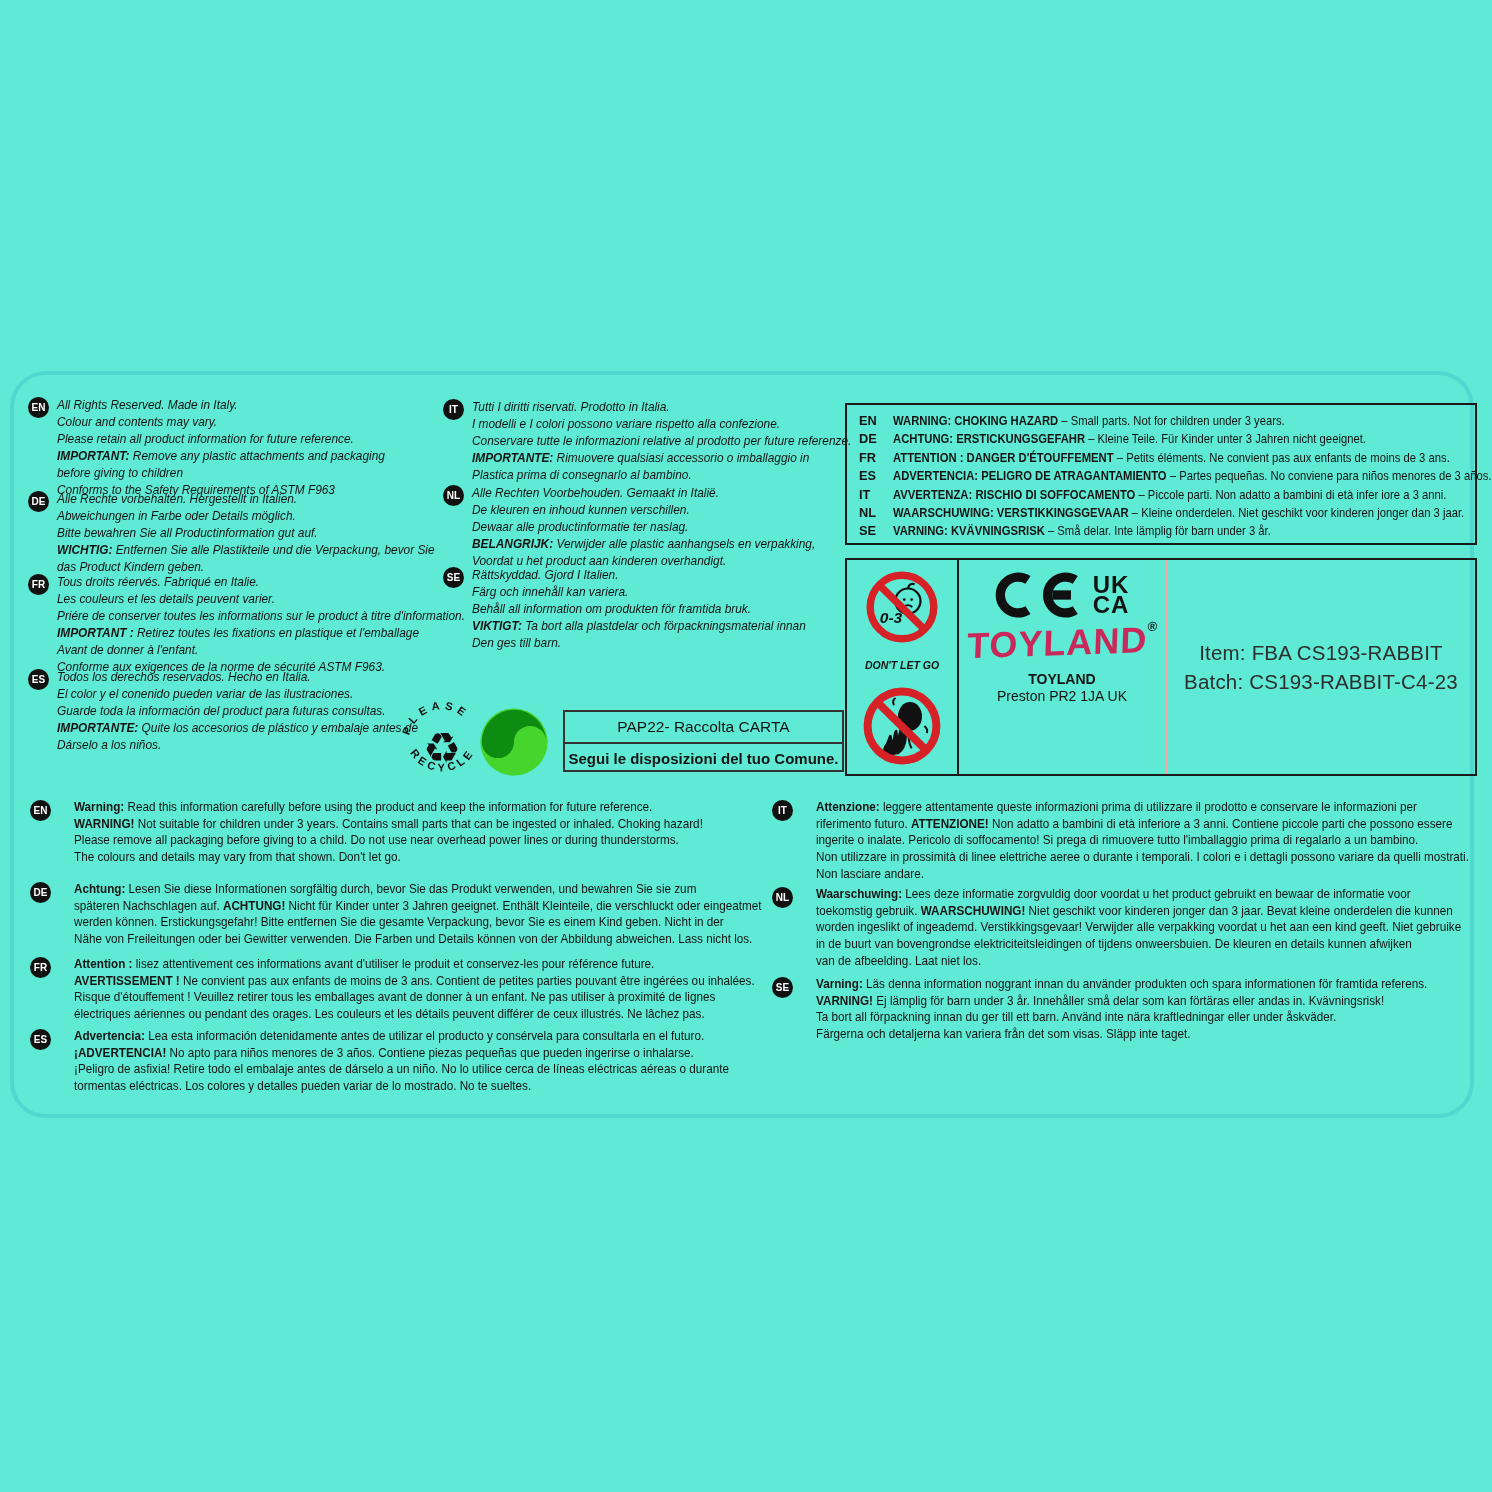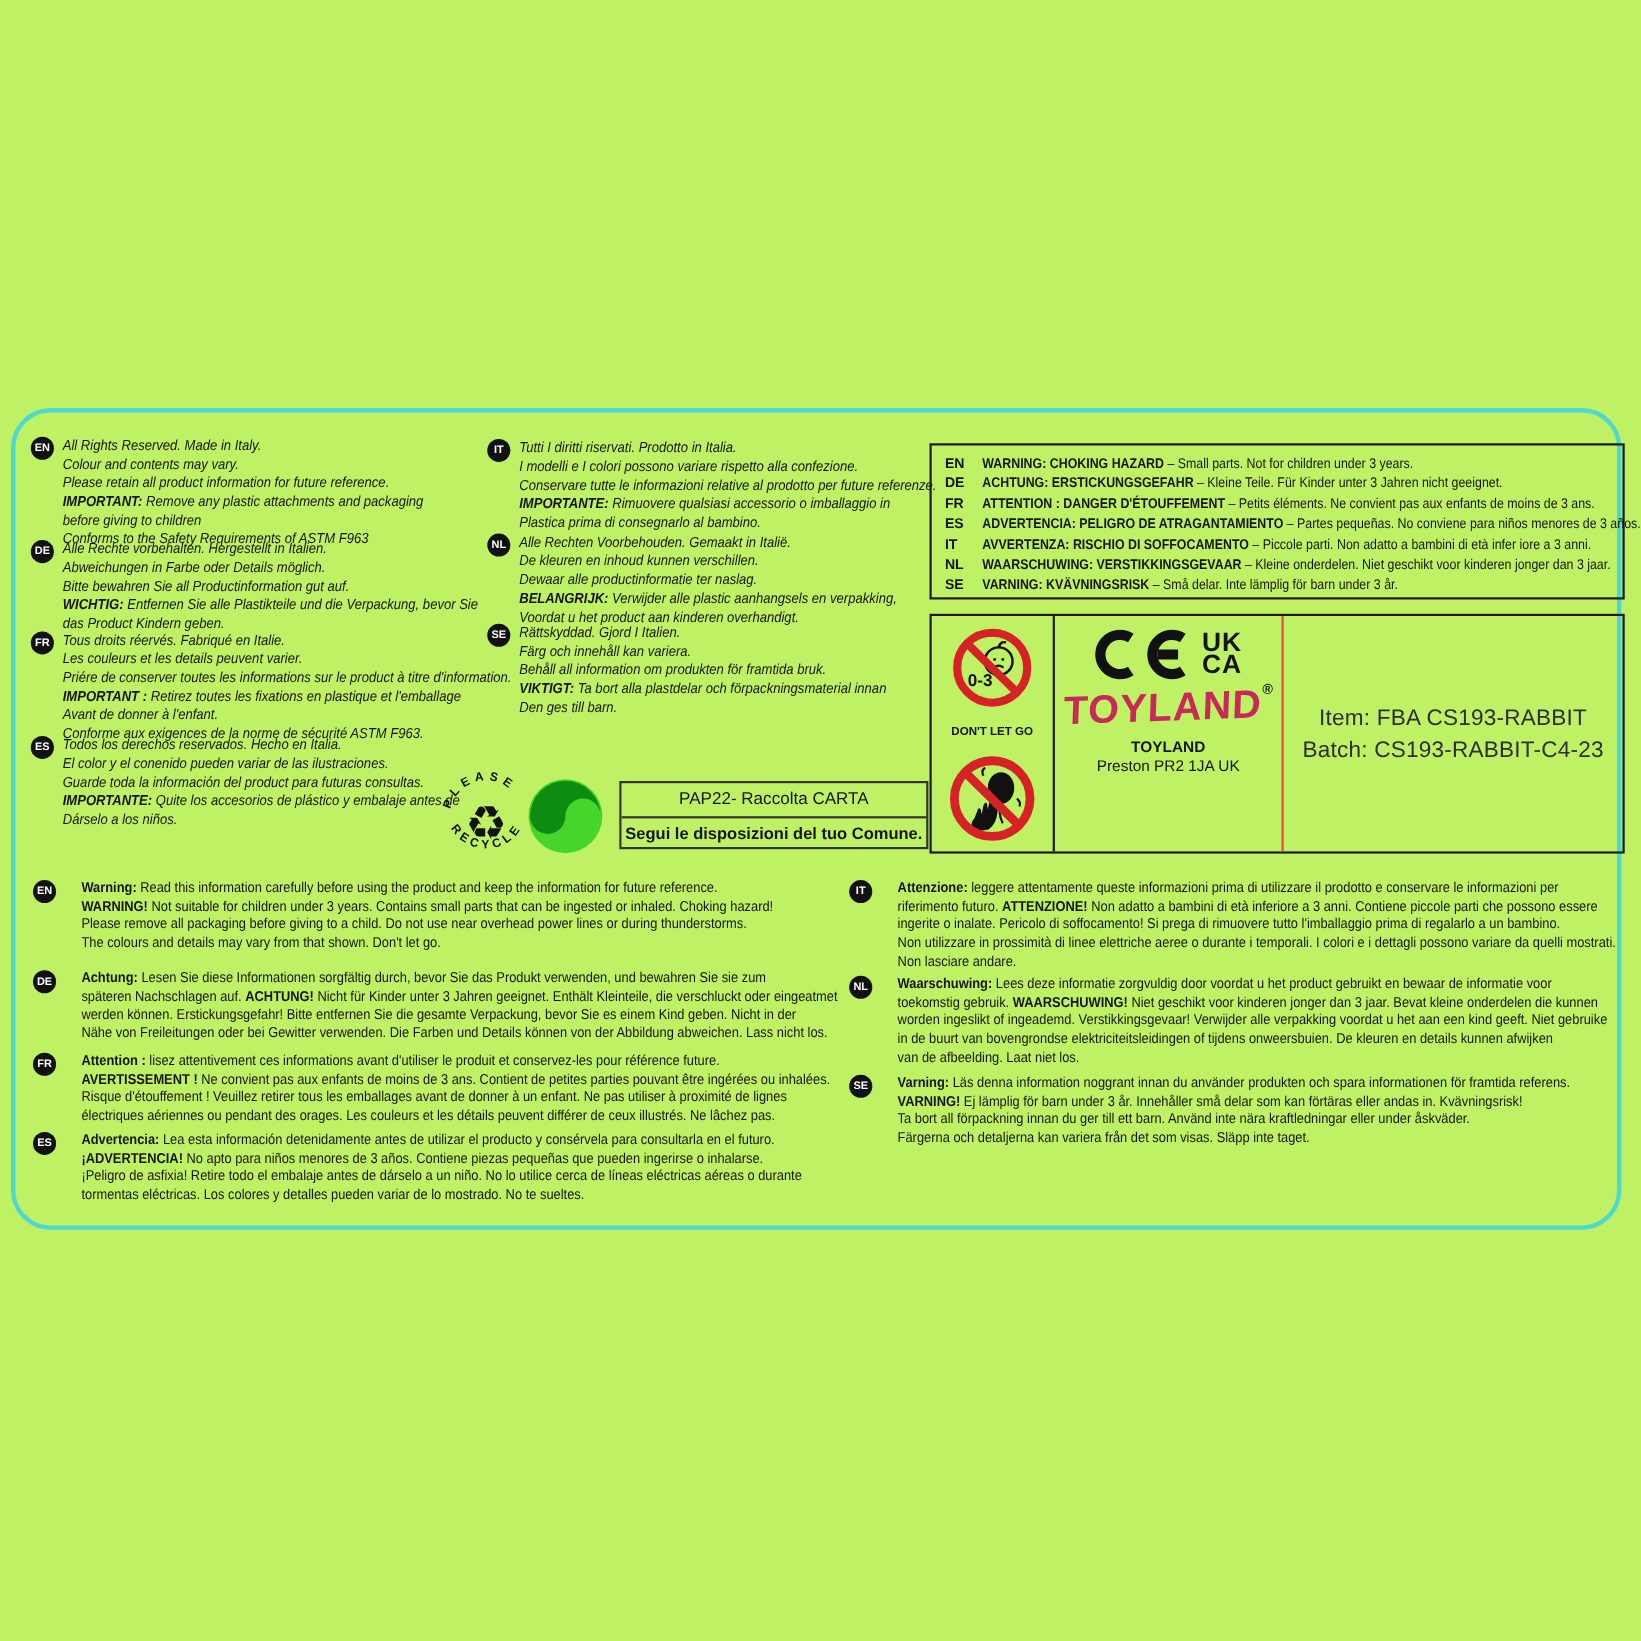--- a/index.html
+++ b/index.html
@@ -1,16 +1,16 @@
 <!DOCTYPE html>
 <html style="--teal: #4fd8cf; --brand: #c9285a; --red: #d62127; --green-dark: #0e8c12; --green-light: #45d52c;"><head>
 <meta charset="utf-8">
 <style>
   html,body{margin:0;padding:0;background:#fff;}
-  .canvas{position:relative;width:1492px;height:1492px;background:#bef264;
+  .canvas{position:relative;width:1492px;height:1492px;background:#5eead4;
           font-family:"Liberation Sans",sans-serif;color:#141414;overflow:hidden;}
   .frame{position:absolute;left:10px;top:371px;width:1464px;height:747px;
          border:4px solid var(--teal,#4fd8cf);border-radius:36px;box-sizing:border-box;}
   
   .block{position:absolute;}
   .badge{position:absolute;left:0;top:1px;width:21px;height:21px;border-radius:50%;
          background:#111;color:#fff;display:flex;align-items:center;justify-content:center;
          font-size:10px;font-weight:bold;}
   .block .lines{margin-left:29px;font-style:italic;}
   .ln{font-size:13.2px;line-height:17px;white-space:nowrap;
@@ -20,22 +20,22 @@
   .wbox{position:absolute;left:845px;top:403px;width:632px;height:142px;
         border:2px solid #1a1a1a;box-sizing:border-box;padding:7px 0 0 12px;}
   .wrow{display:flex;font-size:12.8px;line-height:18.4px;white-space:nowrap;}
   .wcode{width:34px;font-weight:bold;flex:none;}
   .wtext{transform:scaleX(.88);transform-origin:0 0;}
   
   .bbox{position:absolute;left:845px;top:558px;width:632px;height:218px;
         border:2px solid #1a1a1a;box-sizing:border-box;display:flex;}
   .bcell1{width:112px;flex:none;border-right:2px solid #1a1a1a;box-sizing:border-box;
           display:flex;flex-direction:column;align-items:center;justify-content:space-between;
-          padding:10px 2px 8px 2px;}
-  .bcell2{width:208px;flex:none;border-right:2px solid #ef4444;box-sizing:border-box;
+          padding:10px 2px 8px 2px;font-style:italic;}
+  .bcell2{width:208px;flex:none;border-right:2px solid #fca5a5;box-sizing:border-box;
           display:flex;flex-direction:column;align-items:center;padding-top:12px;}
   .bcell3{flex:1;display:flex;flex-direction:column;align-items:center;justify-content:center;}
   .dlg{font-size:10.5px;font-weight:bold;white-space:nowrap;}
   .cerow{display:flex;align-items:center;gap:12px;}
   .ukca{font-weight:bold;font-size:24px;line-height:20px;letter-spacing:1px;}
   .logo{font-size:36px;font-weight:800;color:var(--brand,#c9285a);margin-top:4px;
         transform:rotate(-2deg) skewX(-4deg);letter-spacing:1px;white-space:nowrap;}
   .logo .reg{font-size:13px;vertical-align:top;color:#141414;}
   .addr{text-align:center;font-size:14px;line-height:16.5px;margin-top:7px;}
   .nm{font-weight:bold;}

